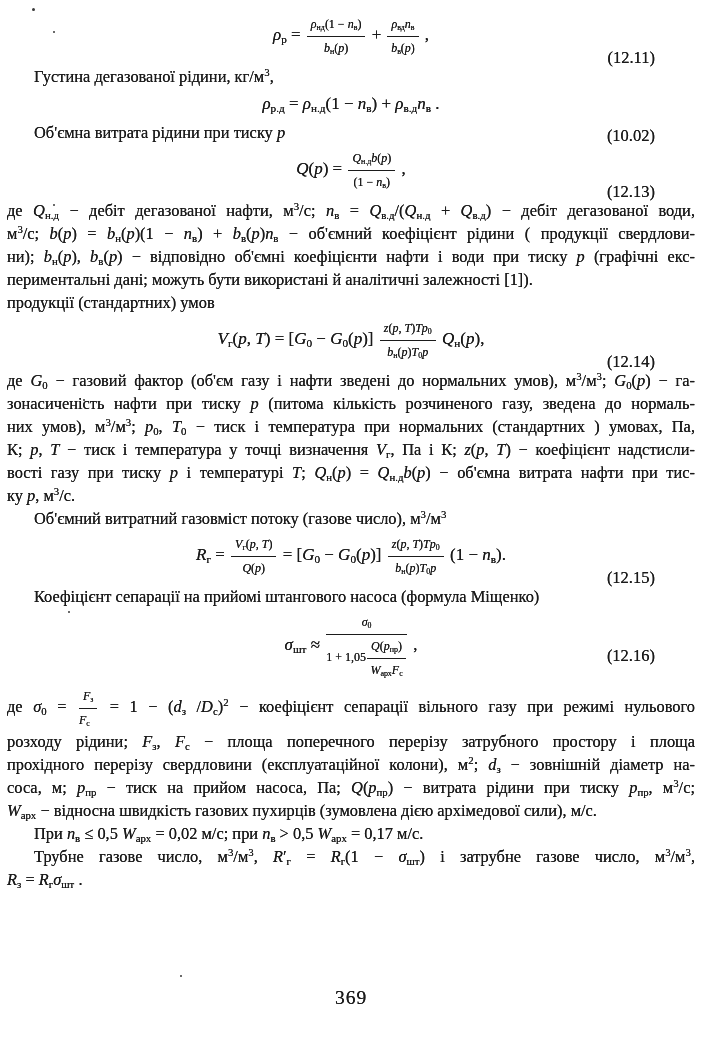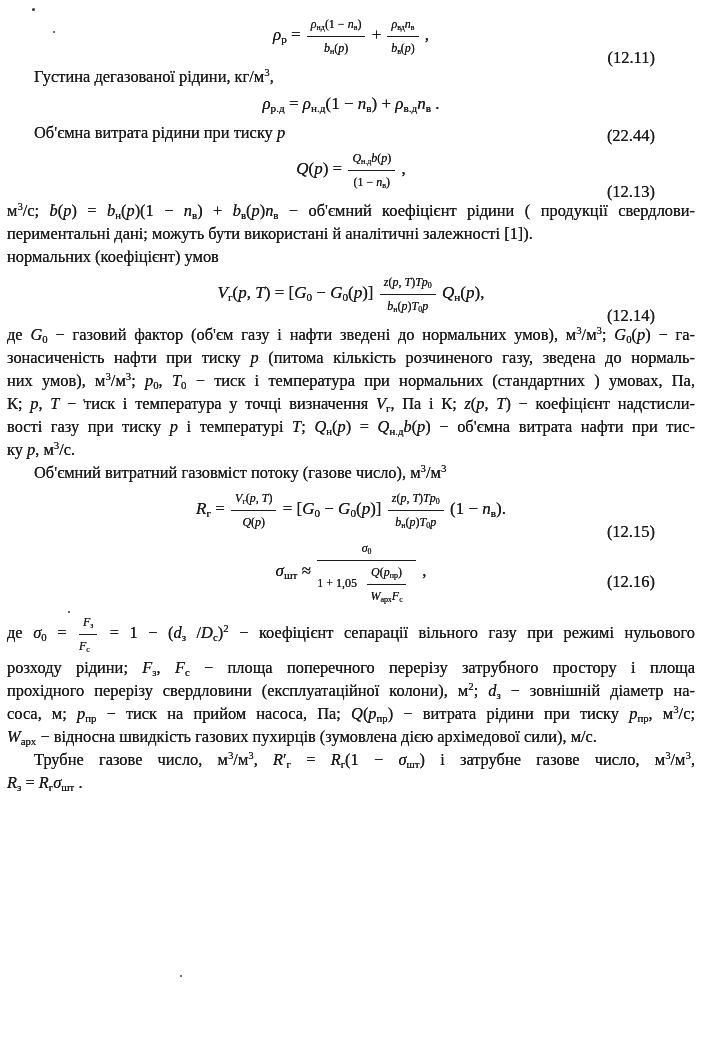--- a/index.html
+++ b/index.html
@@ -19,21 +19,21 @@
   .pline.indent{text-indent:27px;}
   i{font-style:italic;}
   sub{font-size:66%;vertical-align:-0.28em;line-height:0;}
   sup{font-size:66%;vertical-align:0.55em;line-height:0;}
   .equation{position:relative;text-align:center;margin:5px 0 7px;}
   .eqbody{display:inline-block;font-size:17px;line-height:21px;}
   .eqnum{position:absolute;right:40px;top:2px;font-size:16.5px;margin-top:31px;}
   .frac{display:inline-block;vertical-align:middle;text-align:center;margin:0 2px;font-size:12px;line-height:19px;}
   .fnum{display:block;border-bottom:1px solid currentColor;padding:0 4px 2px;}
   .fden{display:block;padding-top:2px;}
-  .frac .frac{margin:0 10px;}
+  .frac .frac{margin:0 1px;}
   .pagenum{position:absolute;left:0;right:0;top:987px;text-align:center;font-size:19.5px;letter-spacing:1px;}
   .speck{position:absolute;background:#3a3a3a;border-radius:50%;}
 </style>
 </head>
 <body>
 
 <div class="page" style="--ink: #1b1b1b; --paper: #ffffff;">
   <div class="speck" style="left:32px;top:8px;width:3px;height:3px;"></div>
   <div class="speck" style="left:53px;top:31px;width:2px;height:2px;"></div>
   <div class="speck" style="left:53px;top:204px;width:2px;height:2px;"></div>
@@ -41,52 +41,61 @@
   <div class="speck" style="left:68px;top:611px;width:2px;height:2px;"></div>
   <div class="speck" style="left:180px;top:975px;width:2px;height:2px;"></div>
 
   <div class="content">
       <div class="equation"><span class="eqbody"><span><i>ρ</i><sub>р</sub> = </span><span class="frac"><span class="fnum"><span><i>ρ</i><sub>нд</sub>(1 − <i>n</i><sub>в</sub>)</span></span><span class="fden"><span><i>b</i><sub>н</sub>(<i>p</i>)</span></span></span><span> + </span><span class="frac"><span class="fnum"><span><i>ρ</i><sub>вд</sub><i>n</i><sub>в</sub></span></span><span class="fden"><span><i>b</i><sub>в</sub>(<i>p</i>)</span></span></span><span> ,</span></span><span class="eqnum">(12.11)</span></div>
       <div class="para">
       </div>
       <div class="para">
         <div class="pline last indent"><span>Густина дегазованої рідини, кг/м<sup>3</sup>,</span></div>
       </div>
-      <div class="equation"><span class="eqbody"><span><i>ρ</i><sub>р.д</sub> = <i>ρ</i><sub>н.д</sub>(1 − <i>n</i><sub>в</sub>) + <i>ρ</i><sub>в.д</sub><i>n</i><sub>в</sub> .</span></span><span class="eqnum">(22.44)</span></div>
+      <div class="equation"><span class="eqbody"><span><i>ρ</i><sub>р.д</sub> = <i>ρ</i><sub>н.д</sub>(1 − <i>n</i><sub>в</sub>) + <i>ρ</i><sub>в.д</sub><i>n</i><sub>в</sub> .</span></span><span class="eqnum">(10.02)</span></div>
       <div class="para">
         <div class="pline last indent"><span>Об'ємна витрата рідини при тиску <i>p</i></span></div>
       </div>
       <div class="equation"><span class="eqbody"><span><i>Q</i>(<i>p</i>) = </span><span class="frac"><span class="fnum"><span><i>Q</i><sub>н.д</sub><i>b</i>(<i>p</i>)</span></span><span class="fden"><span>(1 − <i>n</i><sub>в</sub>)</span></span></span><span> ,</span></span><span class="eqnum">(12.13)</span></div>
       <div class="para">
+        <div class="pline"><span>де <i>Q</i><sub>н.д</sub> − дебіт дегазованої нафти, м<sup>3</sup>/с; <i>n</i><sub>в</sub> = <i>Q</i><sub>в.д</sub>/(<i>Q</i><sub>н.д</sub> + <i>Q</i><sub>в.д</sub>) − дебіт дегазованої води,</span></div>
         <div class="pline"><span>м<sup>3</sup>/с; <i>b</i>(<i>p</i>) = <i>b</i><sub>н</sub>(<i>p</i>)(1 − <i>n</i><sub>в</sub>) + <i>b</i><sub>в</sub>(<i>p</i>)<i>n</i><sub>в</sub> − об'ємний коефіцієнт рідини ( продукції свердлови-</span></div>
+        <div class="pline"><span>ни); <i>b</i><sub>н</sub>(<i>p</i>), <i>b</i><sub>в</sub>(<i>p</i>) − відповідно об'ємні коефіцієнти нафти і води при тиску <i>p</i> (графічні екс-</span></div>
         <div class="pline last"><span>периментальні дані; можуть бути використані й аналітичні залежності [1]).</span></div>
       </div>
       <div class="para">
-        <div class="pline last"><span>нормальних (коефіцієнт) умов</span></div>
+        <div class="pline last"><span>продукції (стандартних) умов</span></div>
       </div>
       <div class="equation"><span class="eqbody"><span><i>V</i><sub>г</sub>(<i>p</i>, <i>T</i>) = [<i>G</i><sub>0</sub> − <i>G</i><sub>0</sub>(<i>p</i>)] </span><span class="frac"><span class="fnum"><span><i>z</i>(<i>p</i>, <i>T</i>)<i>Tp</i><sub>0</sub></span></span><span class="fden"><span><i>b</i><sub>н</sub>(<i>p</i>)<i>T</i><sub>0</sub><i>p</i></span></span></span><span> <i>Q</i><sub>н</sub>(<i>p</i>),</span></span><span class="eqnum">(12.14)</span></div>
       <div class="para">
         <div class="pline"><span>де <i>G</i><sub>0</sub> − газовий фактор (об'єм газу і нафти зведені до нормальних умов), м<sup>3</sup>/м<sup>3</sup>; <i>G</i><sub>0</sub>(<i>p</i>) − га-</span></div>
         <div class="pline"><span>зонасиченість нафти при тиску <i>p</i> (питома кількість розчиненого газу, зведена до нормаль-</span></div>
         <div class="pline"><span>них умов), м<sup>3</sup>/м<sup>3</sup>; <i>p</i><sub>0</sub>, <i>T</i><sub>0</sub> − тиск і температура при нормальних (стандартних ) умовах, Па,</span></div>
         <div class="pline"><span>К; <i>p</i>, <i>T</i> − тиск і температура у точці визначення <i>V</i><sub>г</sub>, Па і К; <i>z</i>(<i>p</i>, <i>T</i>) − коефіцієнт надстисли-</span></div>
         <div class="pline"><span>вості газу при тиску <i>p</i> і температурі <i>T</i>; <i>Q</i><sub>н</sub>(<i>p</i>) = <i>Q</i><sub>н.д</sub><i>b</i>(<i>p</i>) − об'ємна витрата нафти при тис-</span></div>
         <div class="pline last"><span>ку <i>p</i>, м<sup>3</sup>/с.</span></div>
       </div>
       <div class="para">
         <div class="pline last indent"><span>Об'ємний витратний газовміст потоку (газове число), м<sup>3</sup>/м<sup>3</sup></span></div>
       </div>
       <div class="equation"><span class="eqbody"><span><i>R</i><sub>г</sub> = </span><span class="frac"><span class="fnum"><span><i>V</i><sub>г</sub>(<i>p</i>, <i>T</i>)</span></span><span class="fden"><span><i>Q</i>(<i>p</i>)</span></span></span><span> = [<i>G</i><sub>0</sub> − <i>G</i><sub>0</sub>(<i>p</i>)] </span><span class="frac"><span class="fnum"><span><i>z</i>(<i>p</i>, <i>T</i>)<i>Tp</i><sub>0</sub></span></span><span class="fden"><span><i>b</i><sub>н</sub>(<i>p</i>)<i>T</i><sub>0</sub><i>p</i></span></span></span><span> (1 − <i>n</i><sub>в</sub>).</span></span><span class="eqnum">(12.15)</span></div>
+      <div class="para">
+        <div class="pline last indent"><span>Коефіцієнт сепарації на прийомі штангового насоса (формула Міщенко)</span></div>
+      </div>
       <div class="equation"><span class="eqbody"><span><i>σ</i><sub>шт</sub> ≈ </span><span class="frac"><span class="fnum"><span><i>σ</i><sub>0</sub></span></span><span class="fden"><span>1 + 1,05</span><span class="frac"><span class="fnum"><span><i>Q</i>(<i>p</i><sub>пр</sub>)</span></span><span class="fden"><span><i>W</i><sub>арх</sub><i>F</i><sub>с</sub></span></span></span></span></span><span> ,</span></span><span class="eqnum">(12.16)</span></div>
       <div class="para">
         <div class="pline"><span>де <i>σ</i><sub>0</sub> = </span><span class="frac"><span class="fnum"><span><i>F</i><sub>з</sub></span></span><span class="fden"><span><i>F</i><sub>с</sub></span></span></span><span> = 1 − (<i>d</i><sub>з</sub> /<i>D</i><sub>с</sub>)<sup>2</sup> − коефіцієнт сепарації вільного газу при режимі нульового</span></div>
         <div class="pline"><span>розходу рідини; <i>F</i><sub>з</sub>, <i>F</i><sub>с</sub> − площа поперечного перерізу затрубного простору і площа</span></div>
         <div class="pline"><span>прохідного перерізу свердловини (експлуатаційної колони), м<sup>2</sup>; <i>d</i><sub>з</sub> − зовнішній діаметр на-</span></div>
         <div class="pline"><span>соса, м; <i>p</i><sub>пр</sub> − тиск на прийом насоса, Па; <i>Q</i>(<i>p</i><sub>пр</sub>) − витрата рідини при тиску <i>p</i><sub>пр</sub>, м<sup>3</sup>/с;</span></div>
         <div class="pline last"><span><i>W</i><sub>арх</sub> − відносна швидкість газових пухирців (зумовлена дією архімедової сили), м/с.</span></div>
       </div>
       <div class="para">
+        <div class="pline last indent"><span>При <i>n</i><sub>в</sub> ≤ 0,5  <i>W</i><sub>арх</sub> = 0,02 м/с; при <i>n</i><sub>в</sub> &gt; 0,5  <i>W</i><sub>арх</sub> = 0,17 м/с.</span></div>
+      </div>
+      <div class="para">
         <div class="pline indent"><span>Трубне газове число, м<sup>3</sup>/м<sup>3</sup>,  <i>R</i>′<sub>г</sub> = <i>R</i><sub>г</sub>(1 − <i>σ</i><sub>шт</sub>) і затрубне газове число, м<sup>3</sup>/м<sup>3</sup>,</span></div>
         <div class="pline last"><span><i>R</i><sub>з</sub> = <i>R</i><sub>г</sub><i>σ</i><sub>шт</sub> .</span></div>
       </div>
     </div>
 
+  <div class="pagenum">369</div>
 </div>
 
 </body></html>

